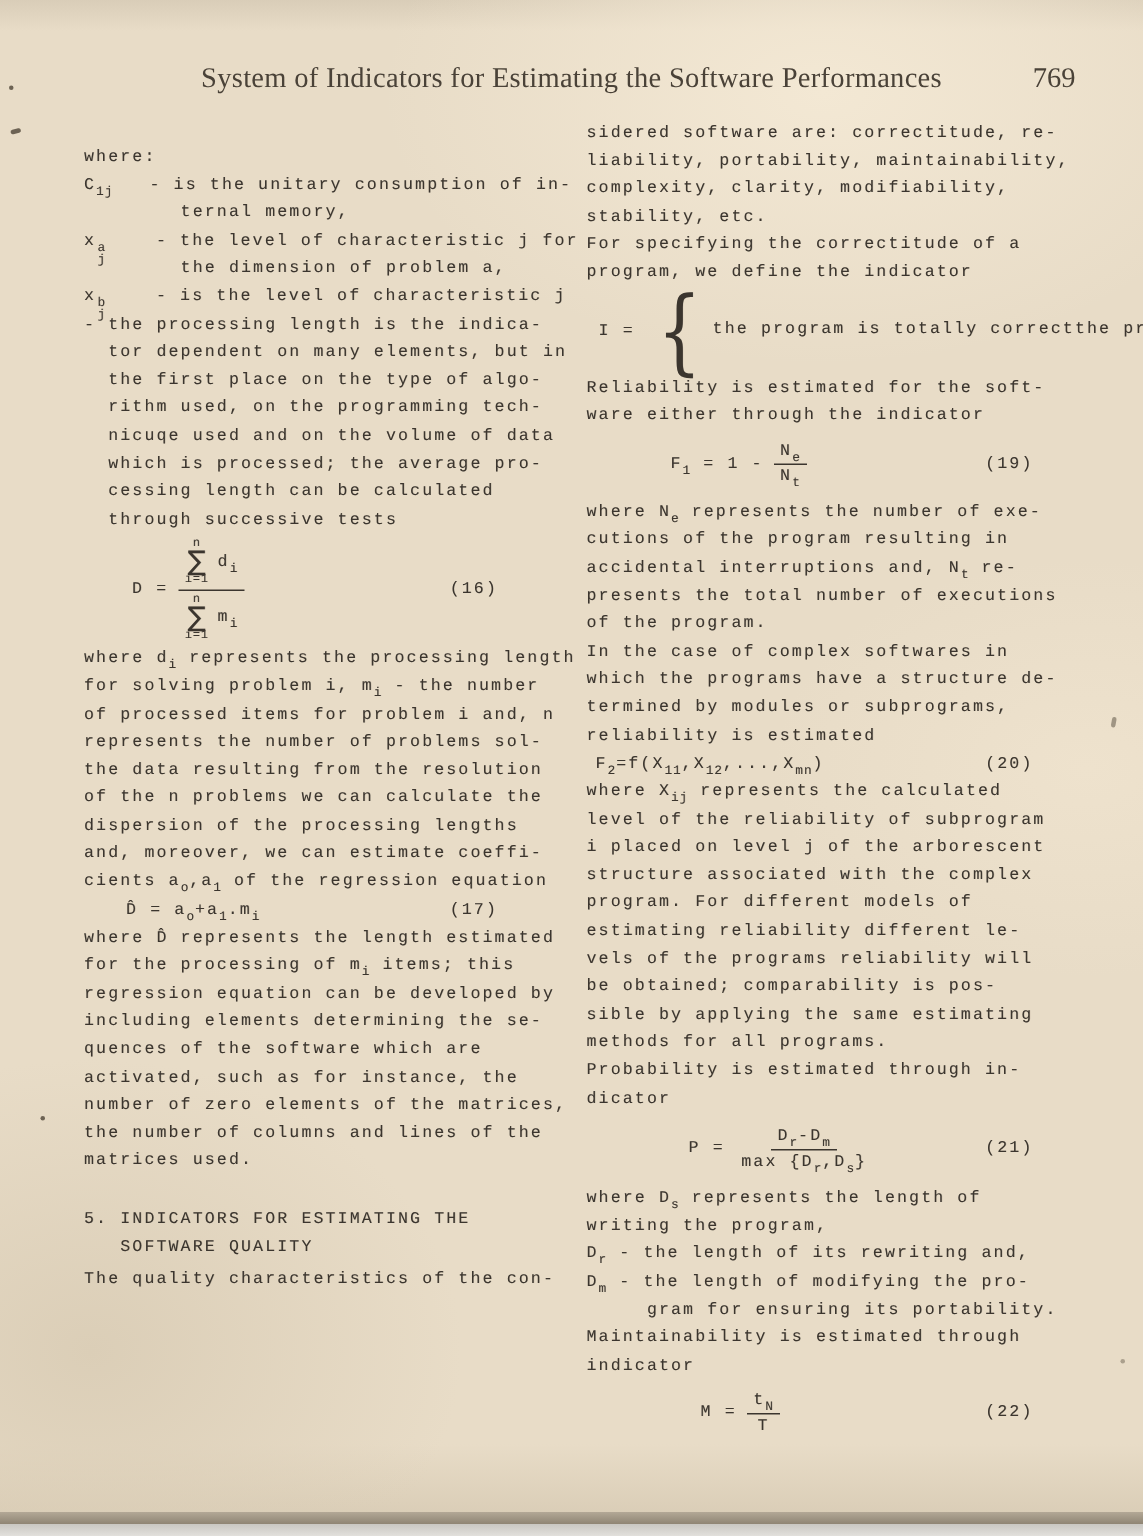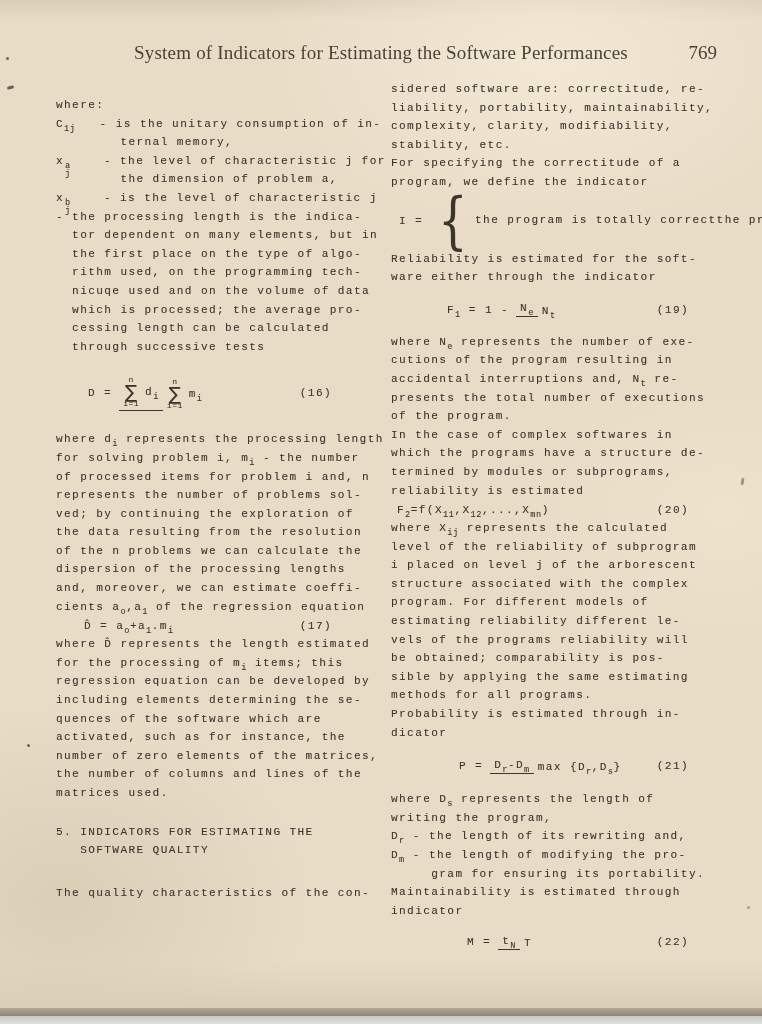--- a/index.html
+++ b/index.html
@@ -43,39 +43,39 @@
   .col-left{left:56px;top:96px;width:326px;}
   .col-right{left:391px;top:80px;width:342px;}
   .line{height:18.6px;line-height:18.6px;white-space:pre;
     text-shadow:0.3px 0.3px 0 rgba(59,53,46,0.28);}
   sub{font-size:8.5px;letter-spacing:.6px;vertical-align:-4px;line-height:0;}
   .stack{display:inline-flex;flex-direction:column;vertical-align:-4px;
     font-size:8.5px;line-height:8px;letter-spacing:.6px;margin:0 1px;}
 
   .blk{position:relative;}
   .blk-heading{margin-top:20px;}
-  .blk-final{margin-top:24px;}
+  .blk-final{margin-top:3px;}
 
   .eq{position:absolute;top:50%;transform:translateY(-50%);white-space:pre;}
   .col-left .eq{right:50px;}
   .col-right .eq{right:44px;}
   .eq-inline{margin-left:10px;}
 
   .formula{display:flex;align-items:center;
     text-shadow:0.3px 0.3px 0 rgba(59,53,46,0.28);}
   #f16{height:74px;padding-left:32px;}
   #f17{height:19px;padding-left:28px;}
   #f18{height:58px;padding-left:8px;}
   #f19{height:46px;padding-left:56px;}
   #f20{height:19px;padding-left:6px;}
   #f21{height:48px;padding-left:68px;}
   #f22{height:44px;padding-left:76px;}
   .lhs{margin-right:7px;white-space:pre;}
 
-  .frac{display:inline-flex;flex-direction:row;align-items:center;vertical-align:middle;}
+  .frac{display:inline-flex;flex-direction:column;align-items:center;vertical-align:middle;}
   .frac .num{padding:0 4px 2px;border-bottom:1.2px solid var(--ink);text-align:center;white-space:pre;}
   .frac .den{padding:2px 4px 0;text-align:center;white-space:pre;}
 
   .sumrow{display:flex;align-items:center;gap:6px;}
   .sumstack{display:inline-flex;flex-direction:column;align-items:center;
     font-size:8px;line-height:8px;letter-spacing:.5px;}
   .sigma{font-family:"DejaVu Sans",sans-serif;font-size:18px;line-height:16px;letter-spacing:0;}
   .sum-num{padding:0 8px 3px;border-bottom:1.2px solid var(--ink);}
   .sum-den{padding:3px 8px 0;}
 
@@ -116,21 +116,20 @@
           <span class="num sumrow sum-num"><span class="sumstack"><span>n</span><span class="sigma">∑</span><span>i=1</span></span><span>d<sub>i</sub></span></span>
           <span class="den sumrow sum-den"><span class="sumstack"><span>n</span><span class="sigma">∑</span><span>i=1</span></span><span>m<sub>i</sub></span></span>
         </span>
         <span class="eq">(16)</span>
       </div>
       <div class="blk">
         <div class="line">where d<sub>i</sub> represents the processing length</div>
         <div class="line">for solving problem i, m<sub>i</sub> - the number</div>
         <div class="line">of processed items for problem i and, n</div>
         <div class="line">represents the number of problems sol-</div>
-        <div class="line">ved; by continuing the exploration of</div>
         <div class="line">the data resulting from the resolution</div>
         <div class="line">of the n problems we can calculate the</div>
         <div class="line">dispersion of the processing lengths</div>
         <div class="line">and, moreover, we can estimate coeffi-</div>
         <div class="line">cients a<sub>o</sub>,a<sub>1</sub> of the regression equation</div>
       </div>
       <div class="blk formula" id="f17">
         <span>D̂ = a<sub>o</sub>+a<sub>1</sub>.m<sub>i</sub></span>
         <span class="eq">(17)</span>
       </div>

